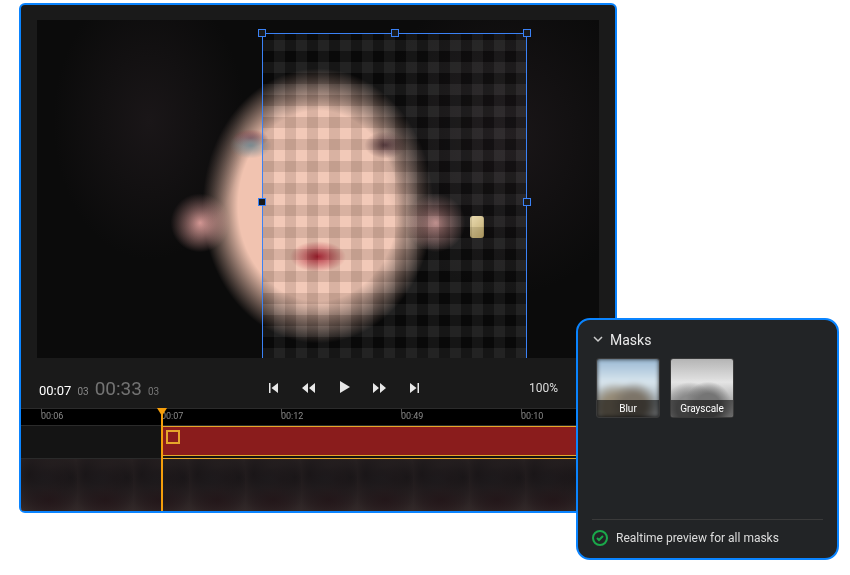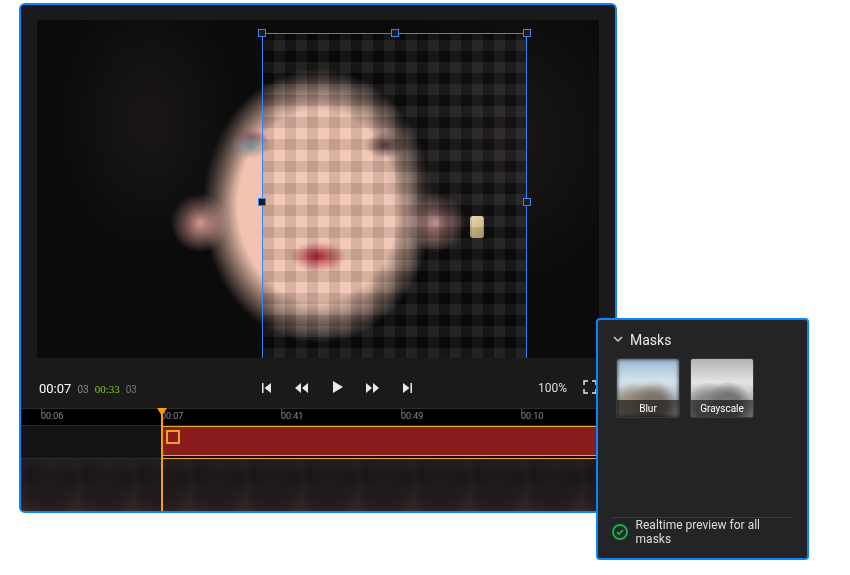--- a/index.html
+++ b/index.html
@@ -104,31 +104,31 @@
   .controls-bar {
     display: flex;
     align-items: center;
     height: 40px;
     padding: 0 18px;
     margin-top: 10px;
   }
   .time-left { display:flex; align-items:baseline; gap:6px; }
   .time-cur { color:#fff; font-size:13px; }
   .time-fr { color:#888; font-size:10px; }
-  .time-dur { color:#84cc16; font-size:11px;font-family:Liberation Serif, serif; }
+  .time-dur { color:#737373; font-size:19px; }
   .time-dur-fr { color:#777; font-size:10px; }
   .transport {
     flex: 1;
     display: flex;
     justify-content: center;
     align-items: center;
     gap: 22px;
   }
   .transport svg { fill: #e8e8e8; }
-  .zoom-fs { display:flex; align-items:center; gap:16px;justify-content:space-between; }
+  .zoom-fs { display:flex; align-items:center; gap:25px;justify-content:space-between; }
   .zoom-label { font-size:12px; color:#ddd; }
 
   
   .timeline {
     position: relative;
     margin-top: 0;
     height: 112px;
     background: #141414;
   }
   .ruler {
@@ -218,26 +218,26 @@
     width: 10px;
     height: 8px;
     background: #f59e0b;
     clip-path: polygon(0 0, 100% 0, 50% 100%);
   }
 
   
   .masks-panel {
     position: absolute;
     top: 318px;
-    left: 596px;
-    width: 213px;
+    left: 576px;
+    width: 263px;
     height: 242px;
     background: #222426;
     border: 2px solid #0a84ff;
-    border-radius: 4px;
+    border-radius: 14px;
     padding: 12px 14px;
   }
   .masks-header {
     display: flex;
     align-items: center;
     gap: 6px;
     font-size: 14px;
     color: #eaeaea;
     margin-bottom: 10px;
   }
@@ -290,20 +290,21 @@
   }
 
   .realtime-row {
     position: absolute;
     bottom: 12px;
     left: 14px;
     right: 14px;
     display: flex;
     align-items: center;
     gap: 8px;
+    padding-top: 10px;
     border-top: 1px solid #3a3a3a;
     font-size: 12px;
     color: #ddd;
   }
   .check-badge {
     width: 16px;
     height: 16px;
     border: 2px solid #1aa84a;
     border-radius: 50%;
     display: flex;
@@ -376,21 +377,21 @@
           <path d="M1 5V1h4M13 5V1H9M1 9v4h4M13 9v4H9"></path>
         </svg>
       </span>
     </div>
   </div>
 
   <div class="timeline">
     <div class="ruler">
       <span class="ruler-tick" style="left:20px">00:06</span>
       <span class="ruler-tick" style="left:140px">00:07</span>
-      <span class="ruler-tick" style="left:260px">00:41</span>
+      <span class="ruler-tick" style="left:260px">00:12</span>
       <span class="ruler-tick" style="left:380px">00:49</span>
       <span class="ruler-tick" style="left:500px">00:10</span>
     </div>
 
     <div class="clip-track"></div>
 
     <div class="thumbs">
       <div class="thumb">
           <div class="face-img"></div>
           <div class="face-hair"></div>

